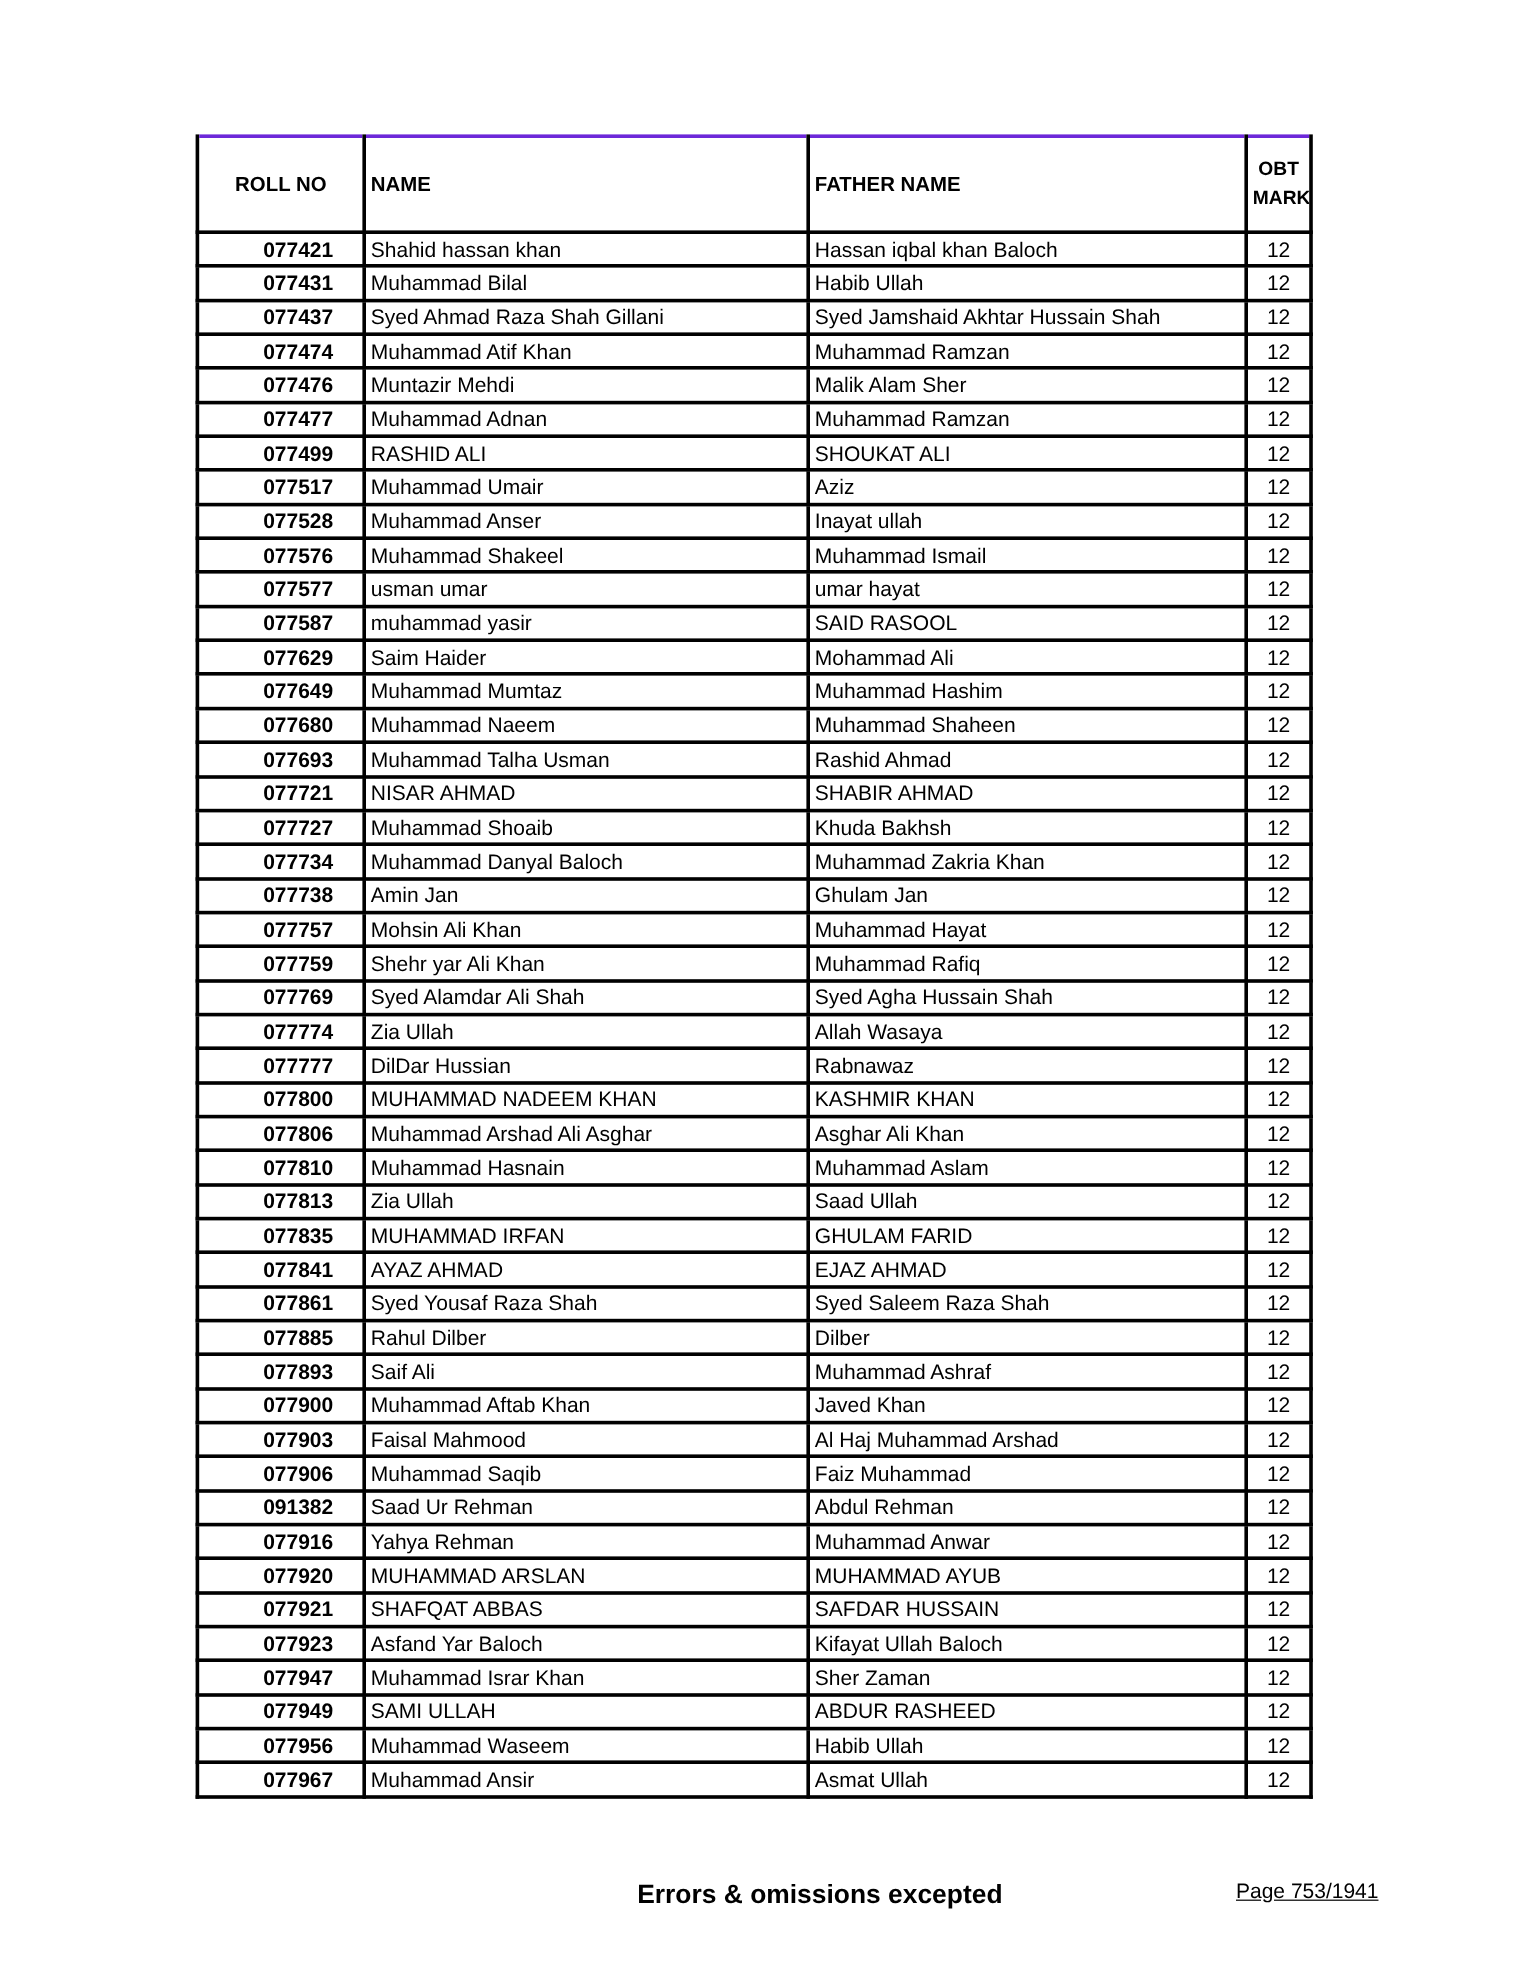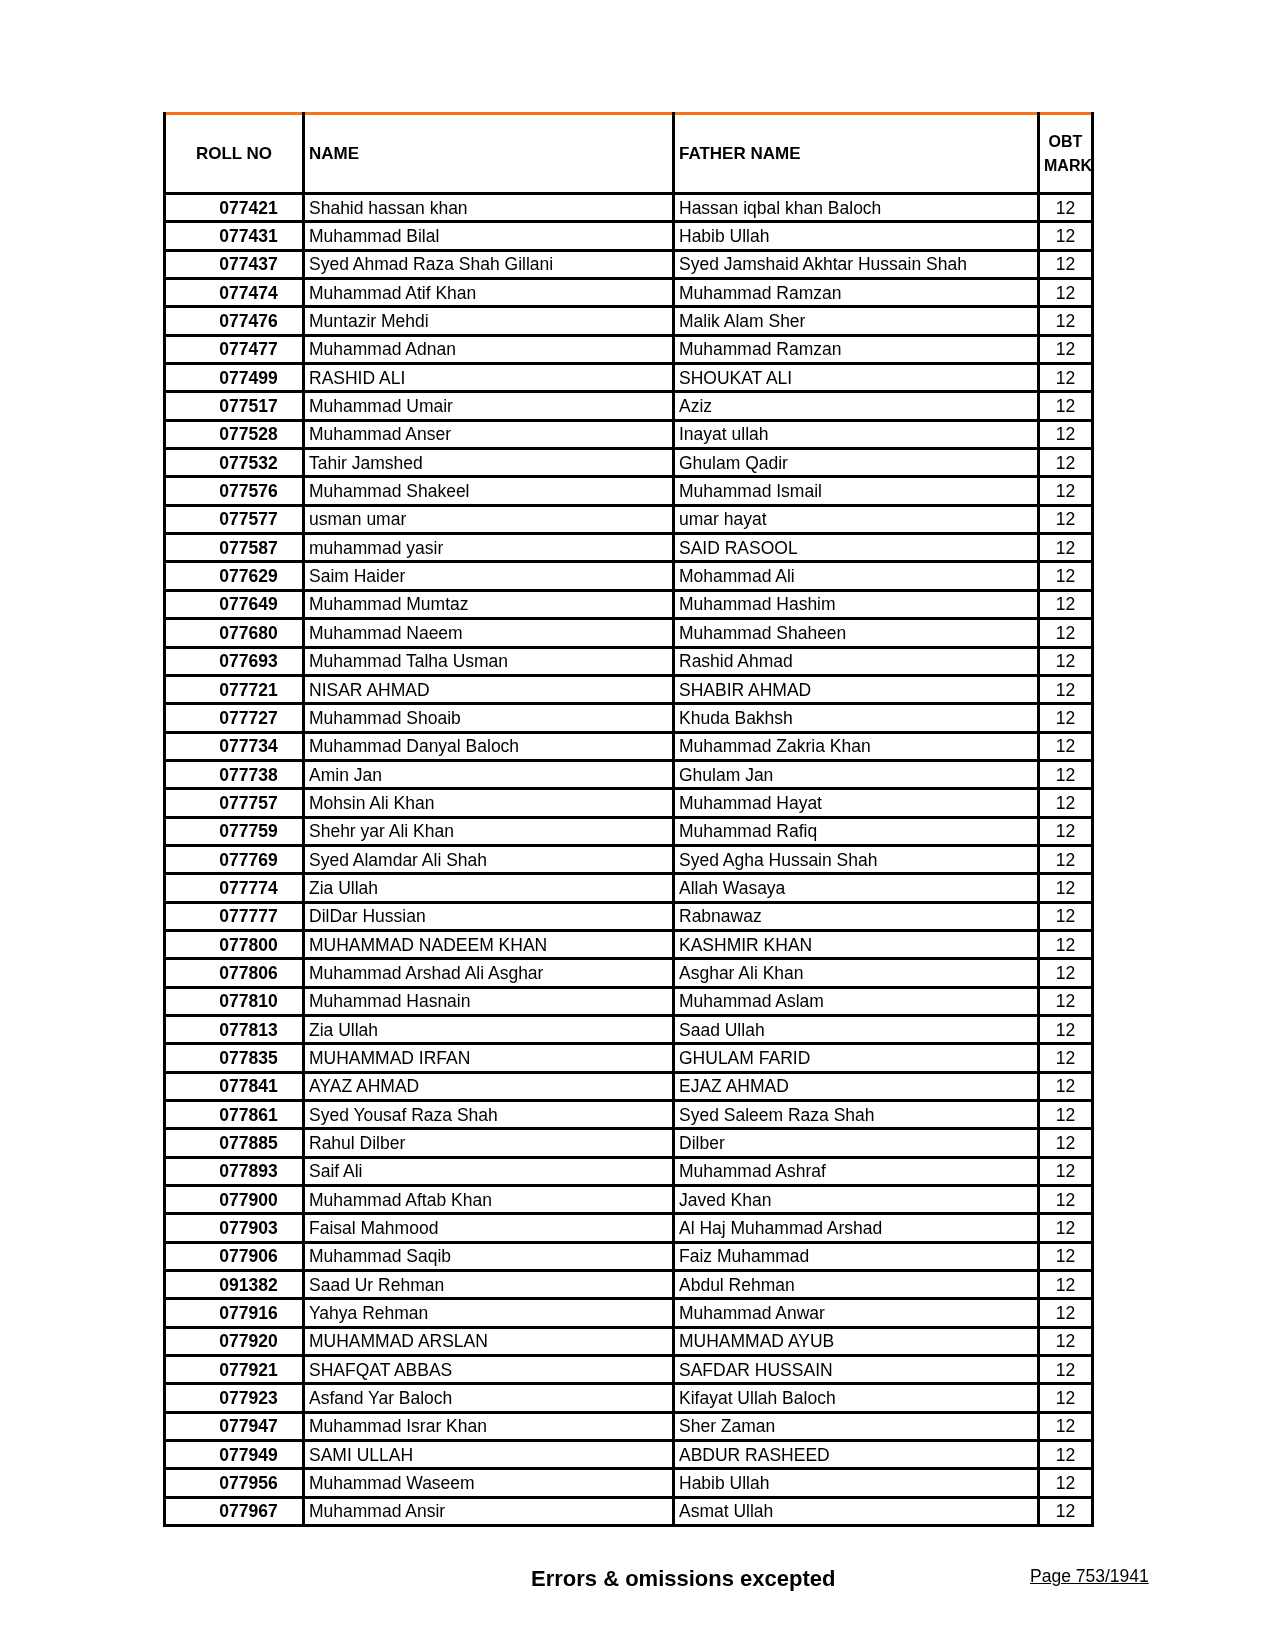--- a/index.html
+++ b/index.html
@@ -3,21 +3,21 @@
 <meta charset="utf-8">
 <style>
   html, body { margin: 0; padding: 0; background: #ffffff; }
   body {
     width: 1275px; height: 1650px; position: relative; overflow: hidden;
     font-family: "Liberation Sans", "DejaVu Sans", sans-serif; color: #000;
   }
   #results-table {
     position: absolute; left: 163px; top: 112px; width: 928px;
     border-collapse: collapse; table-layout: fixed;
-    border: 3px solid #f97316;
+    border: 3px solid #6d28d9;
   }
   #results-table col.c-roll { width: 139px; }
   #results-table col.c-name { width: 370px; }
   #results-table col.c-father { width: 365px; }
   #results-table col.c-marks { width: 54px; }
   #results-table th, #results-table td {
     border-left: 3px solid #000; border-right: 3px solid #000;
     padding: 0 4px; white-space: nowrap; overflow: hidden;
   }
   #results-table th {
@@ -114,26 +114,20 @@
         <td class="father">Aziz</td>
         <td class="marks">12</td>
       </tr>
       <tr>
         <td class="roll">077528</td>
         <td class="name">Muhammad Anser</td>
         <td class="father">Inayat ullah</td>
         <td class="marks">12</td>
       </tr>
       <tr>
-        <td class="roll">077532</td>
-        <td class="name">Tahir Jamshed</td>
-        <td class="father">Ghulam Qadir</td>
-        <td class="marks">12</td>
-      </tr>
-      <tr>
         <td class="roll">077576</td>
         <td class="name">Muhammad Shakeel</td>
         <td class="father">Muhammad Ismail</td>
         <td class="marks">12</td>
       </tr>
       <tr>
         <td class="roll">077577</td>
         <td class="name">usman umar</td>
         <td class="father">umar hayat</td>
         <td class="marks">12</td>

